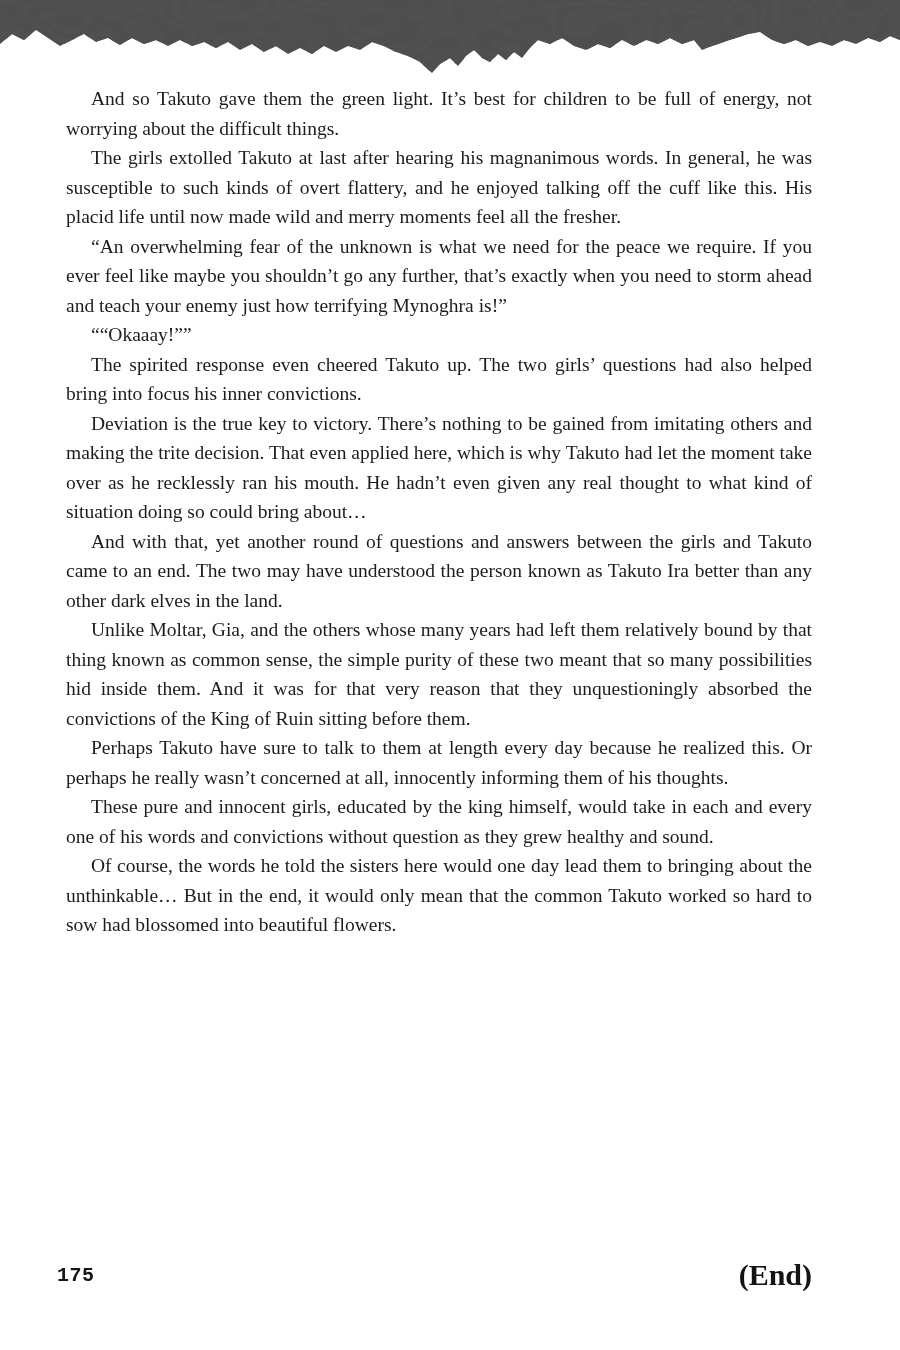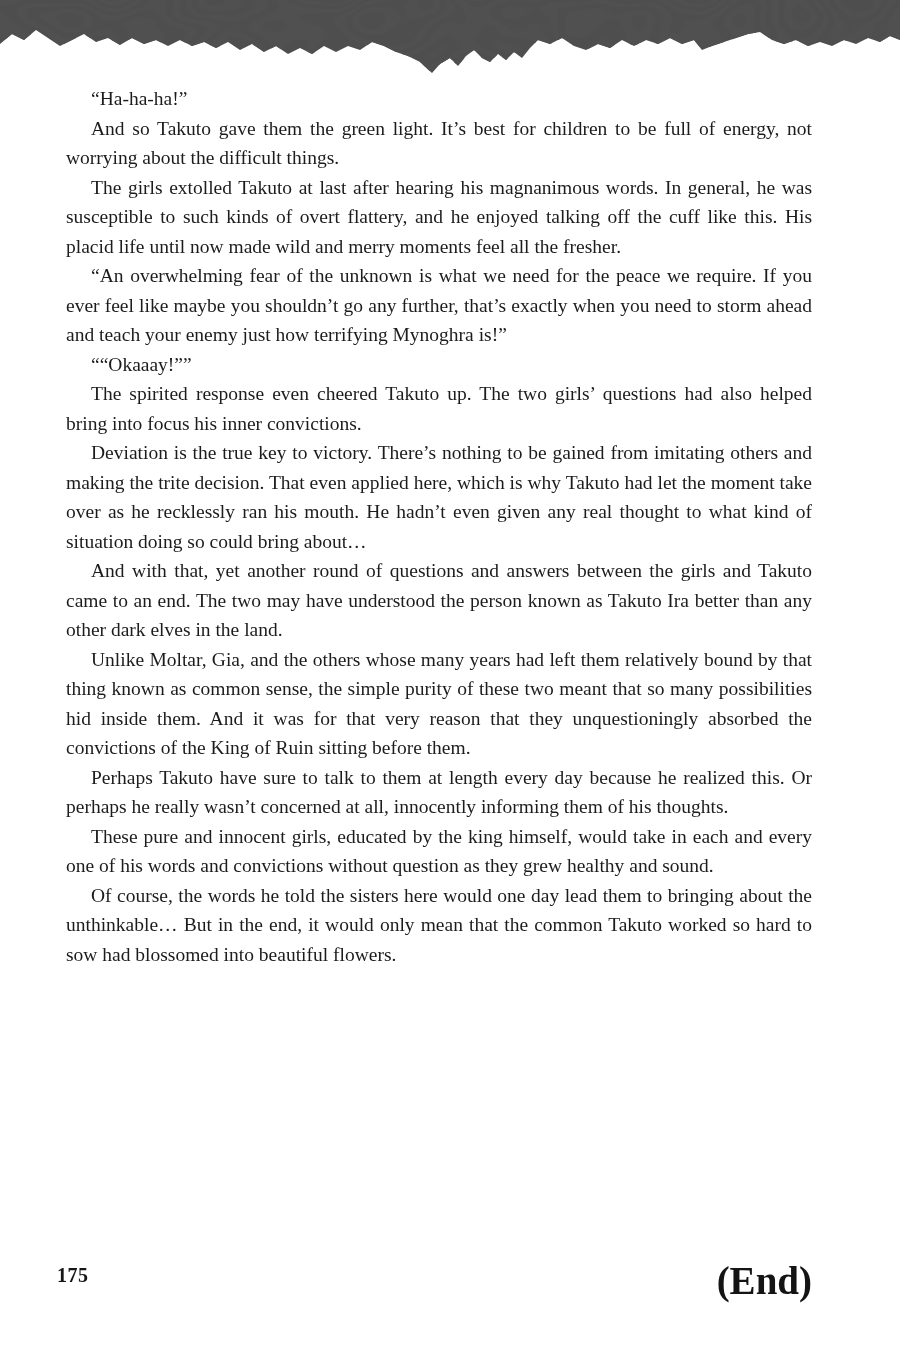--- a/index.html
+++ b/index.html
@@ -32,33 +32,33 @@
     text-align: justify;
   }
   .text-block p {
     margin: 0;
     text-indent: 25px;
   }
   .pagenum {
     position: absolute;
     left: 57px;
     top: 1264px;
-    font-family: Liberation Serif, serif;
+    font-family: Liberation Mono, monospace;
     font-weight: 700;
     font-size: 20px;
     letter-spacing: 0.5px;
     color: #161616;
   }
   .endmark {
     position: absolute;
     right: 88px;
     top: 1258px;
     font-family: "Liberation Serif", serif;
     font-weight: 600;
-    font-size: 39px;
+    font-size: 30px;
     color: #141414;
   }
 </style>
 </head>
 <body>
 
 <div class="page">
 
   <svg class="banner" width="900" height="85" viewBox="0 0 900 85" aria-hidden="true">
     <defs>
@@ -86,21 +86,20 @@
       </filter>
     </defs>
     <g clip-path="url(#tornClip)">
       <rect width="900" height="85" fill="#4e4e4e"></rect>
       <rect width="900" height="85" filter="url(#ridges)"></rect>
     </g>
   </svg>
 
   <main class="text-block">
 
-  <p>“Ha-ha-ha!”</p>
       <p>And so Takuto gave them the green light. It’s best for children to be full of energy, not worrying about the difficult things.</p>
       <p>The girls extolled Takuto at last after hearing his magnanimous words. In general, he was susceptible to such kinds of overt flattery, and he enjoyed talking off the cuff like this. His placid life until now made wild and merry moments feel all the fresher.</p>
       <p>“An overwhelming fear of the unknown is what we need for the peace we require. If you ever feel like maybe you shouldn’t go any further, that’s exactly when you need to storm ahead and teach your enemy just how terrifying Mynoghra is!”</p>
       <p>““Okaaay!””</p>
       <p>The spirited response even cheered Takuto up. The two girls’ questions had also helped bring into focus his inner convictions.</p>
       <p>Deviation is the true key to victory. There’s nothing to be gained from imitating others and making the trite decision. That even applied here, which is why Takuto had let the moment take over as he recklessly ran his mouth. He hadn’t even given any real thought to what kind of situation doing so could bring about…</p>
       <p>And with that, yet another round of questions and answers between the girls and Takuto came to an end. The two may have understood the person known as Takuto Ira better than any other dark elves in the land.</p>
       <p>Unlike Moltar, Gia, and the others whose many years had left them relatively bound by that thing known as common sense, the simple purity of these two meant that so many possibilities hid inside them. And it was for that very reason that they unquestioningly absorbed the convictions of the King of Ruin sitting before them.</p>
       <p>Perhaps Takuto have sure to talk to them at length every day because he realized this. Or perhaps he really wasn’t concerned at all, innocently informing them of his thoughts.</p>
       <p>These pure and innocent girls, educated by the king himself, would take in each and every one of his words and convictions without question as they grew healthy and sound.</p>

